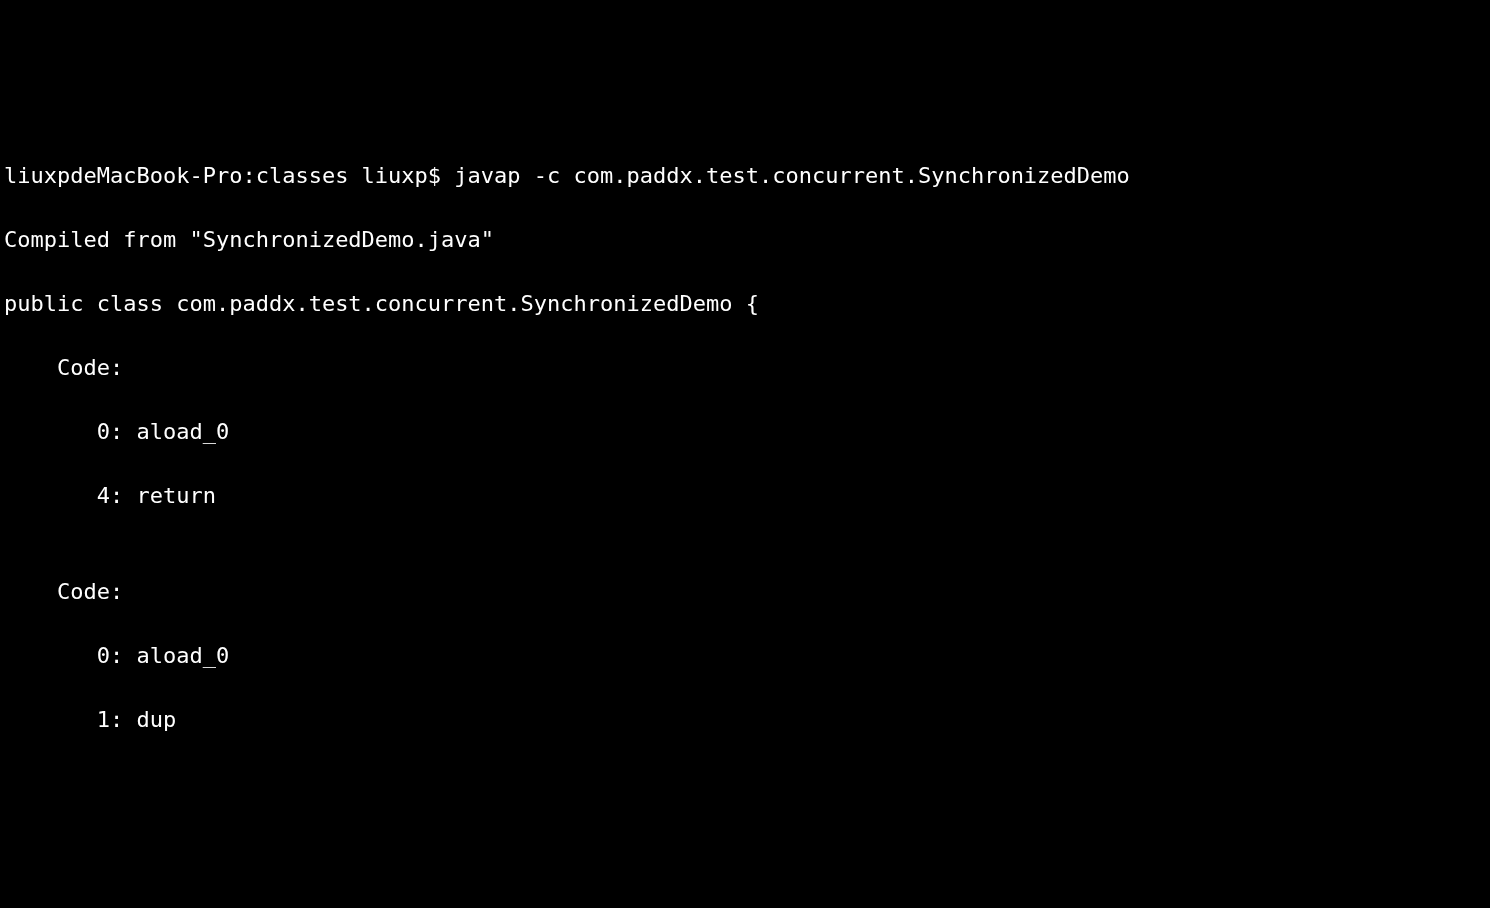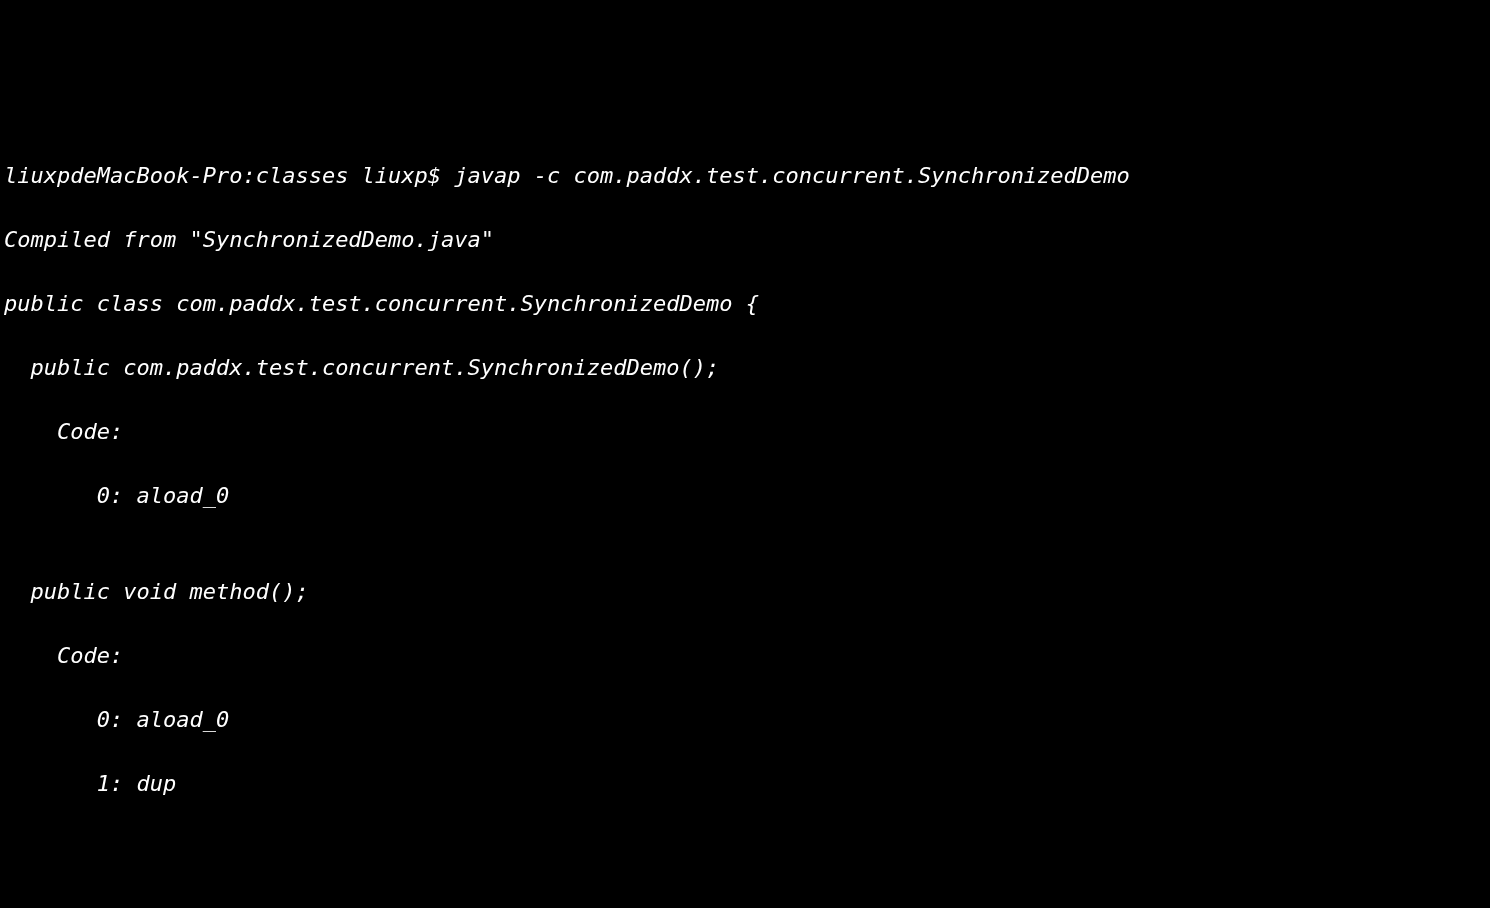--- a/index.html
+++ b/index.html
@@ -13,37 +13,35 @@
     width: 1490px;
     height: 908px;
     overflow: hidden;
     white-space: pre;
   }
   .terminal {
     padding: 0 4px;
   }
   .line {
     display: block;
-    font-style: italic;
   }
 </style>
 </head>
 <body>
 
 
 
 <div class="terminal">
 <span class="line">liuxpdeMacBook-Pro:classes liuxp$ javap -c com.paddx.test.concurrent.SynchronizedDemo</span>
 <span class="line">Compiled from "SynchronizedDemo.java"</span>
 <span class="line">public class com.paddx.test.concurrent.SynchronizedDemo {</span>
-<span class="line">  public com.paddx.test.concurrent.SynchronizedDemo();</span>
 <span class="line">    Code:</span>
 <span class="line">       0: aload_0</span>
+<span class="line">       4: return</span>
 <span class="line"></span>
-<span class="line">  public void method();</span>
 <span class="line">    Code:</span>
 <span class="line">       0: aload_0</span>
 <span class="line">       1: dup</span>
 
 
 
 
 
 
 

